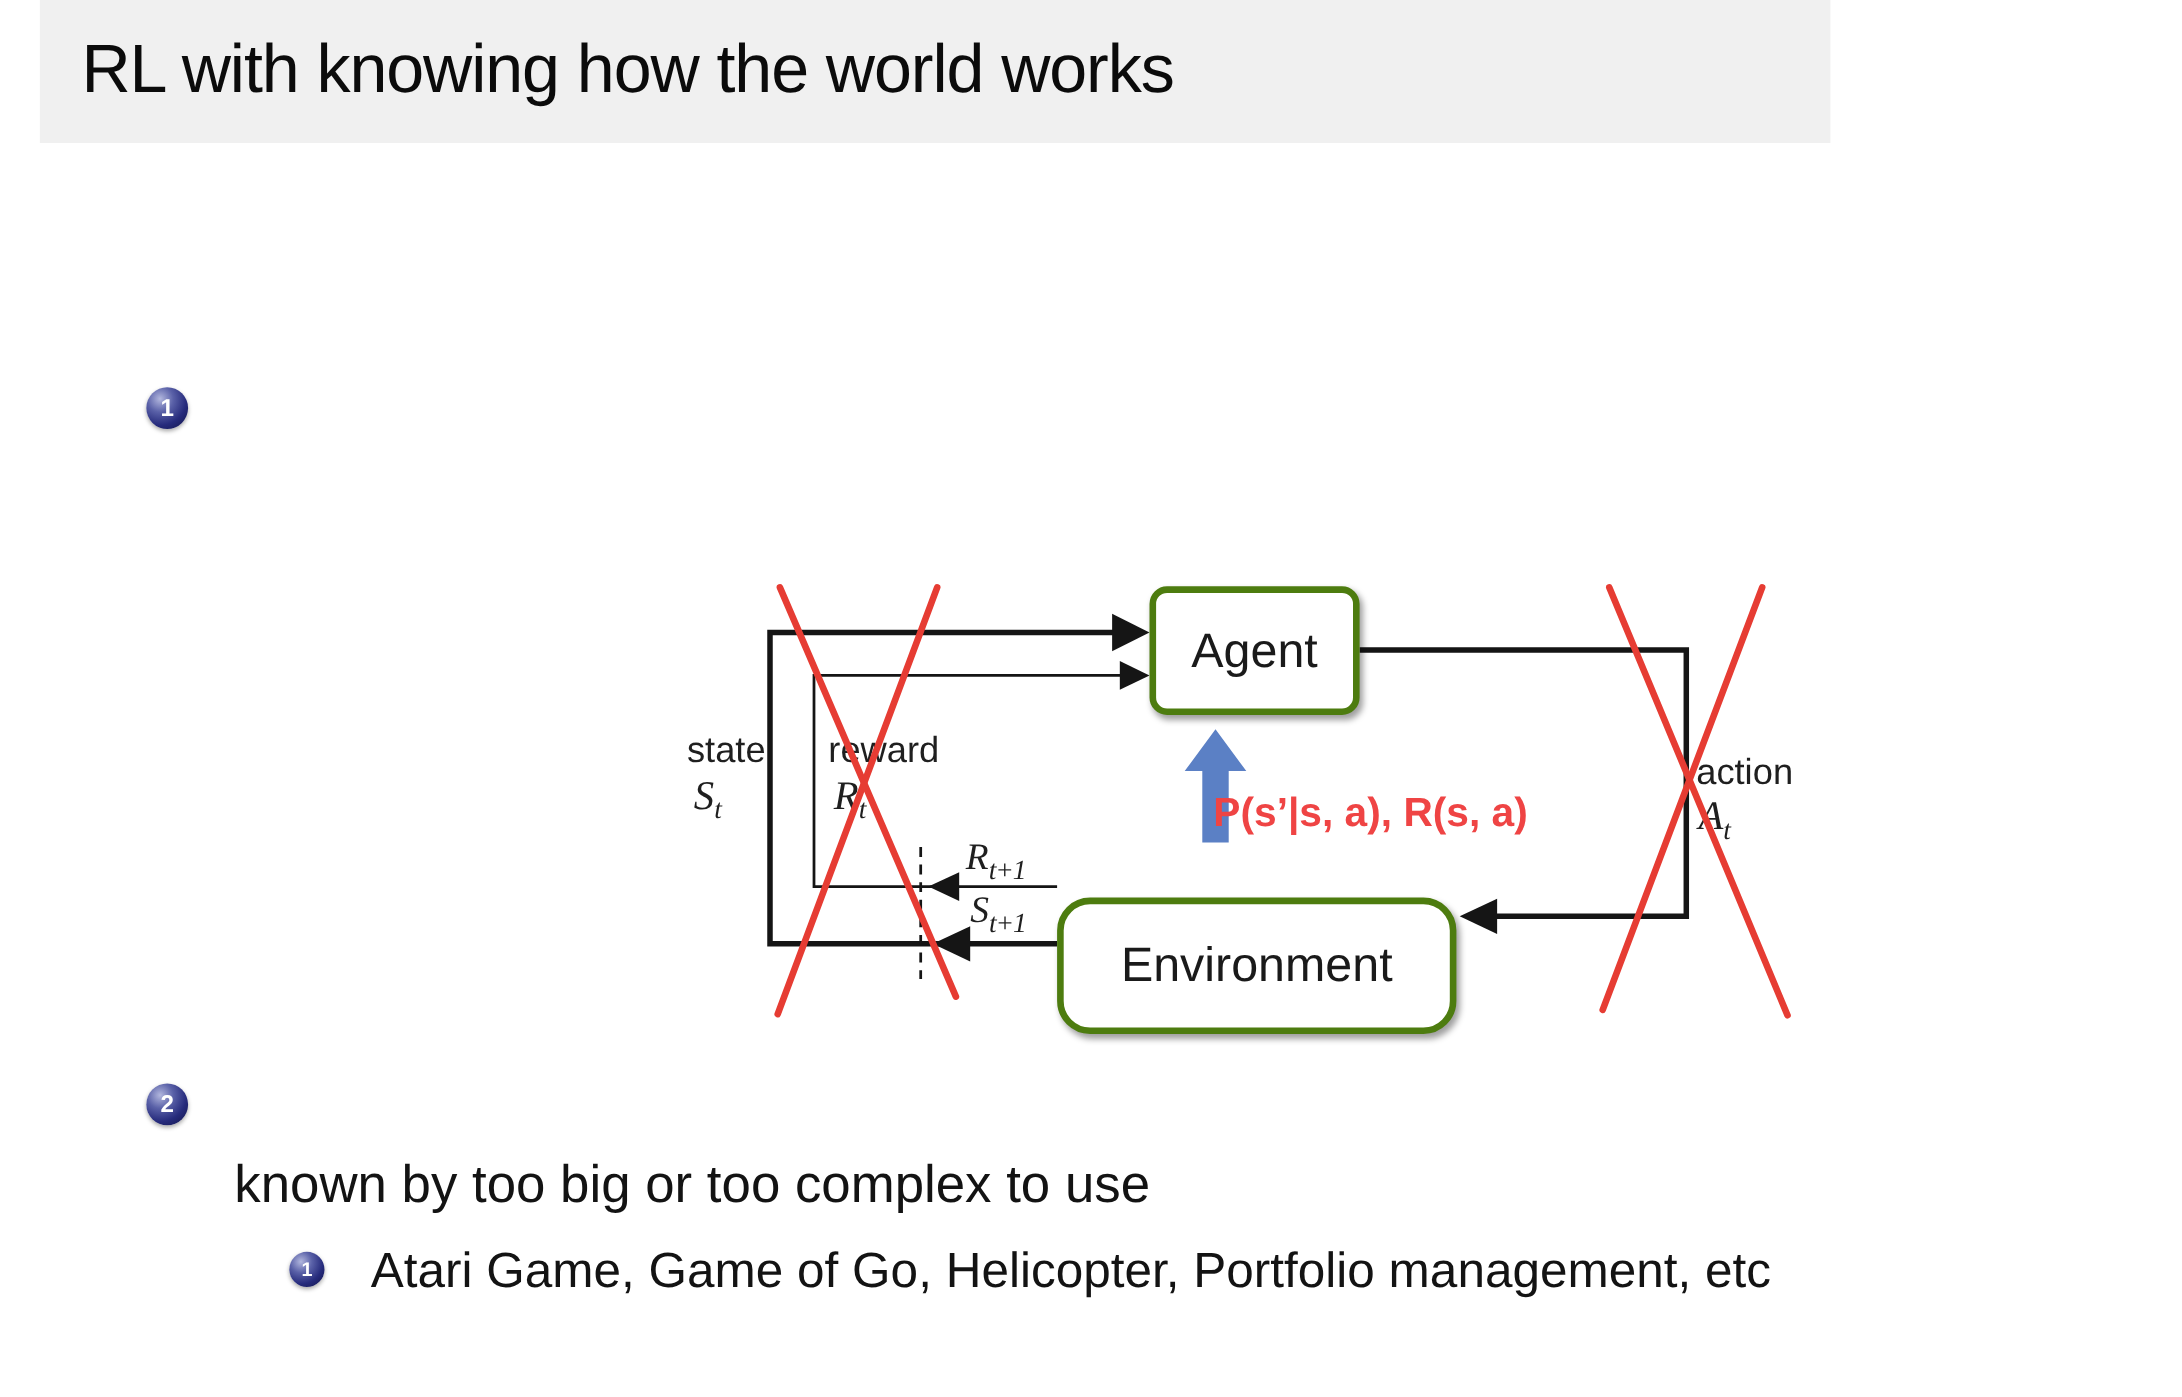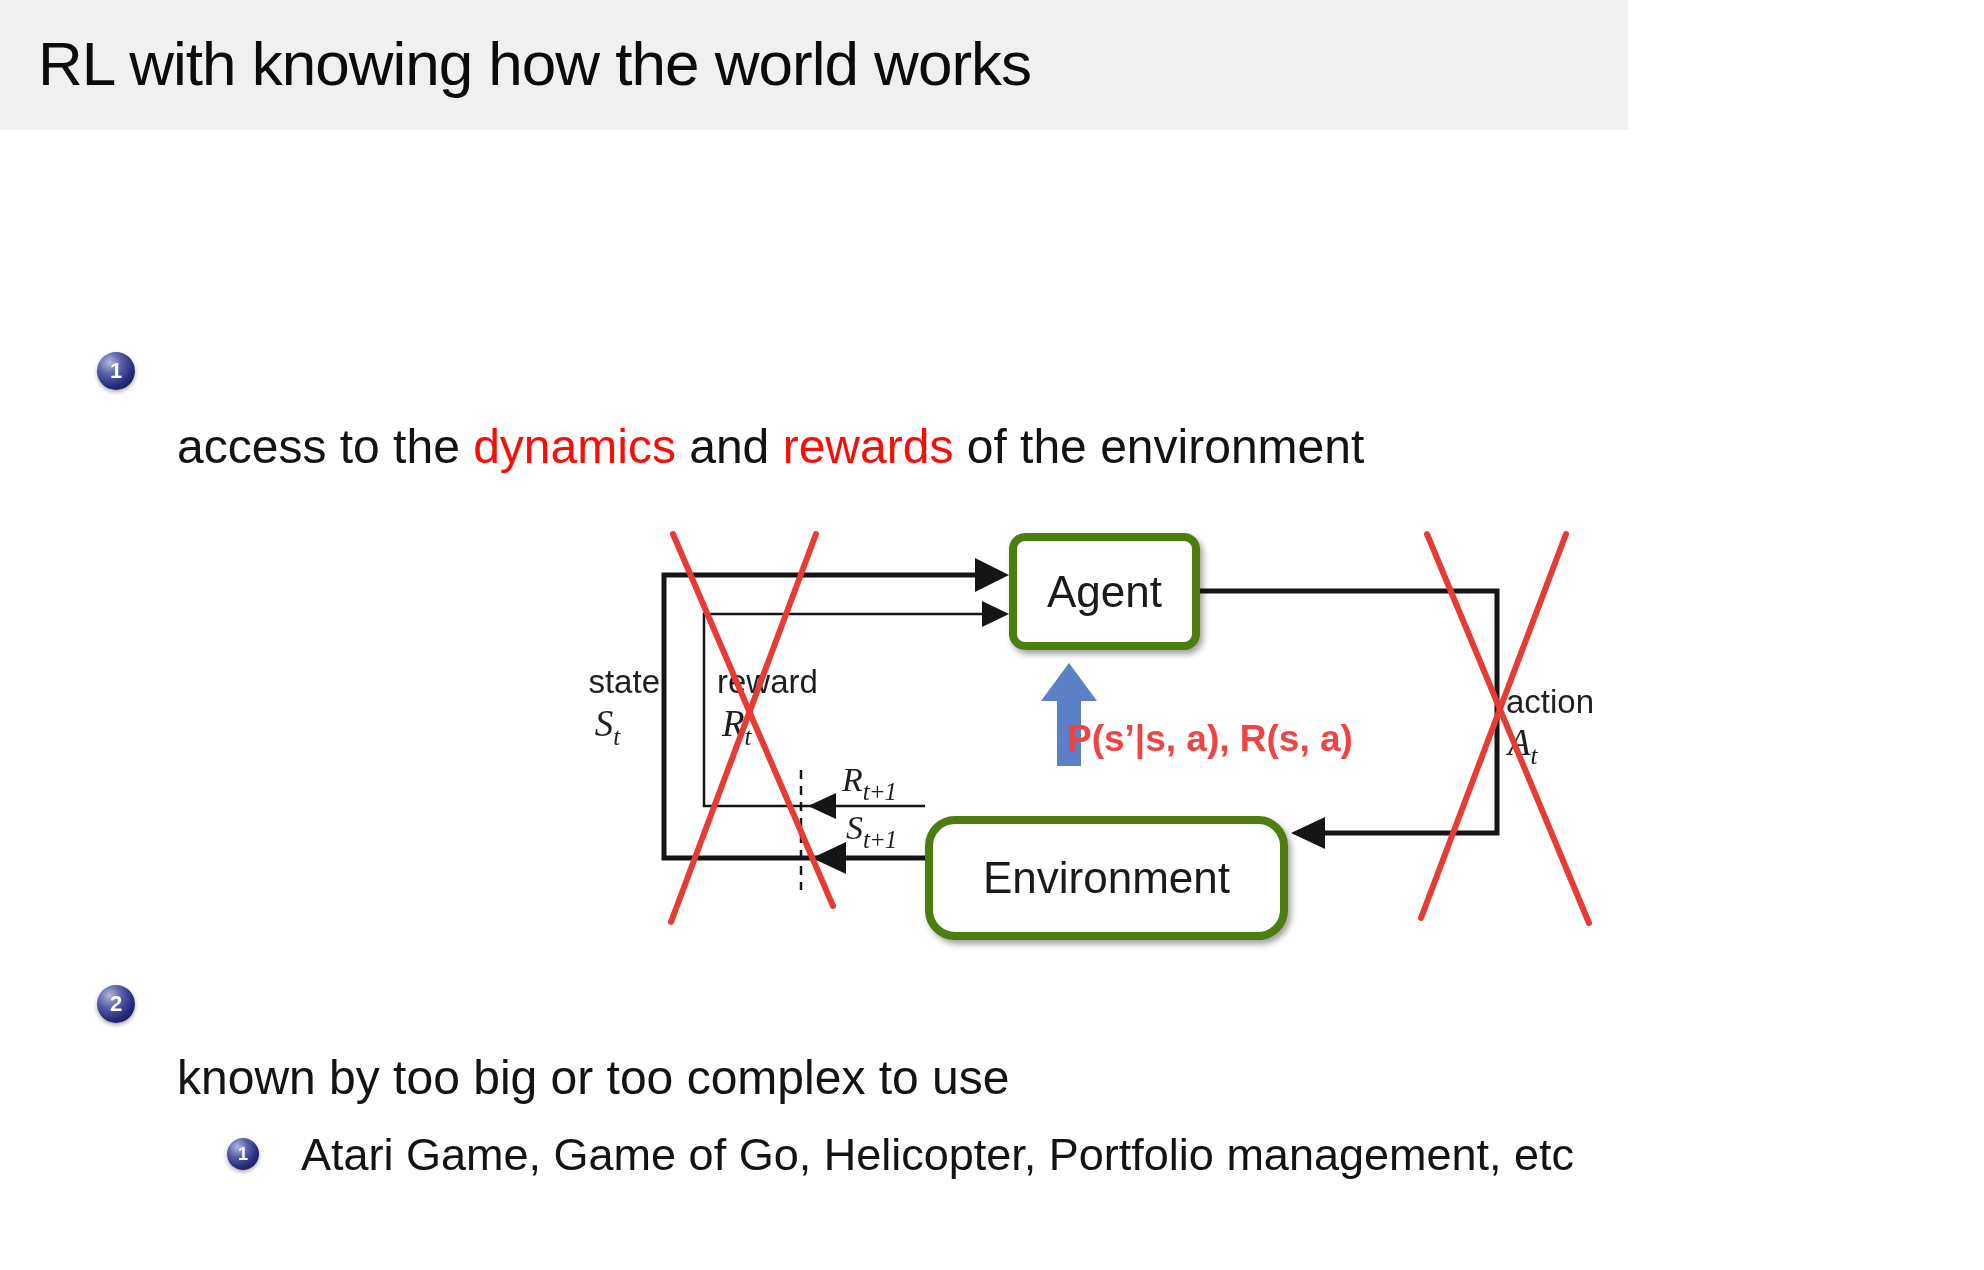--- a/index.html
+++ b/index.html
@@ -1,18 +1,18 @@
 <!DOCTYPE html>
 <html><head>
 <meta charset="utf-8">
 <style>
   html,body{margin:0;padding:0;background:#ffffff;}
   #slide{
     position:relative;width:1628px;height:1270px;overflow:hidden;background:#ffffff;
-    font-family:"Liberation Sans",sans-serif;color:#131313;
+    font-family:"Liberation Sans",sans-serif;color:#131313;margin-left:36px;
   }
   
   .title-band{position:absolute;left:0;top:0;width:1984px;height:130px;background:#f0f0f0;}
   .page-title{position:absolute;left:38px;top:30px;font-size:62px;line-height:68px;color:#0b0b0b;letter-spacing:-1px;}
   
   .ball{
     position:absolute;border-radius:50%;
     background:radial-gradient(circle at 33% 28%, #b2b7de 0%, #5a61a8 32%, #262b7c 64%, #111345 100%);
     box-shadow:0 2px 4px rgba(0,0,0,.35);
     color:#ffffff;font-weight:bold;text-align:center;
@@ -20,42 +20,41 @@
   .ball.main{width:38px;height:38px;font-size:22px;line-height:38px;}
   .ball.sub{width:32px;height:32px;font-size:18px;line-height:32px;}
   
   .line{position:absolute;font-size:48px;line-height:52px;white-space:nowrap;color:#131313;}
   .line .emph{color:#fb0d07;}
   .subline{position:absolute;font-size:45px;line-height:50px;white-space:nowrap;color:#131313;}
   
   .dsvg{position:absolute;left:0;top:0;width:1984px;height:1270px;pointer-events:none;}
   .dsvg.over{z-index:6;}
   .node{
-    position:absolute;box-sizing:border-box;background:#ffffff;border:8px solid #4d7c0f;
+    position:absolute;box-sizing:border-box;background:#ffffff;border:6px solid #4d7c0f;
     display:flex;align-items:center;justify-content:center;z-index:3;
     box-shadow:3px 4px 6px rgba(0,0,0,.38);
     font-size:44px;color:#1a1a1a;
   }
   .node.agent{left:1009px;top:533px;width:191px;height:117px;border-radius:16px;}
   .node.env{left:925px;top:816px;width:363px;height:124px;border-radius:30px;text-align:right;}
   .dlabel{position:absolute;font-size:33px;line-height:36px;color:#1f1f1f;z-index:4;white-space:nowrap;}
   .math{position:absolute;font-family:"Liberation Serif",serif;font-style:italic;font-size:37px;line-height:40px;color:#1f1f1f;z-index:4;white-space:nowrap;}
   .math sub{font-size:25px;vertical-align:-9px;letter-spacing:-1px;}
   .formula{position:absolute;left:1067px;top:718px;font-size:37px;font-weight:bold;color:#ef4444;z-index:4;white-space:nowrap;}
 </style>
 </head>
 <body>
 
 <div id="slide">
 
   <div class="title-band"></div>
   <div class="page-title">RL with knowing how the world works</div>
 
   <div class="ball main" style="left:97px;top:352px;">1</div>
-  <div class="line" style="left:177px;top:421px;"><span>access to the </span><span class="emph">dynamics</span><span> and </span><span class="emph">rewards</span><span> of the environment</span></div>
 
   <svg class="dsvg" viewBox="0 0 1984 1270">
 
     <path d="M 1002 575 L 664 575 L 664 858 L 925 858" fill="none" stroke="#151515" stroke-width="5"></path>
     <polygon points="1009,575 975,558 975,592" fill="#151515"></polygon>
     <polygon points="812,858 846,842 846,874" fill="#151515"></polygon>
 
     <path d="M 1002 614 L 704 614 L 704 806 L 925 806" fill="none" stroke="#151515" stroke-width="2.5"></path>
     <polygon points="1009,614 982,601 982,627" fill="#151515"></polygon>
     <polygon points="808,806 836,793 836,819" fill="#151515"></polygon>

